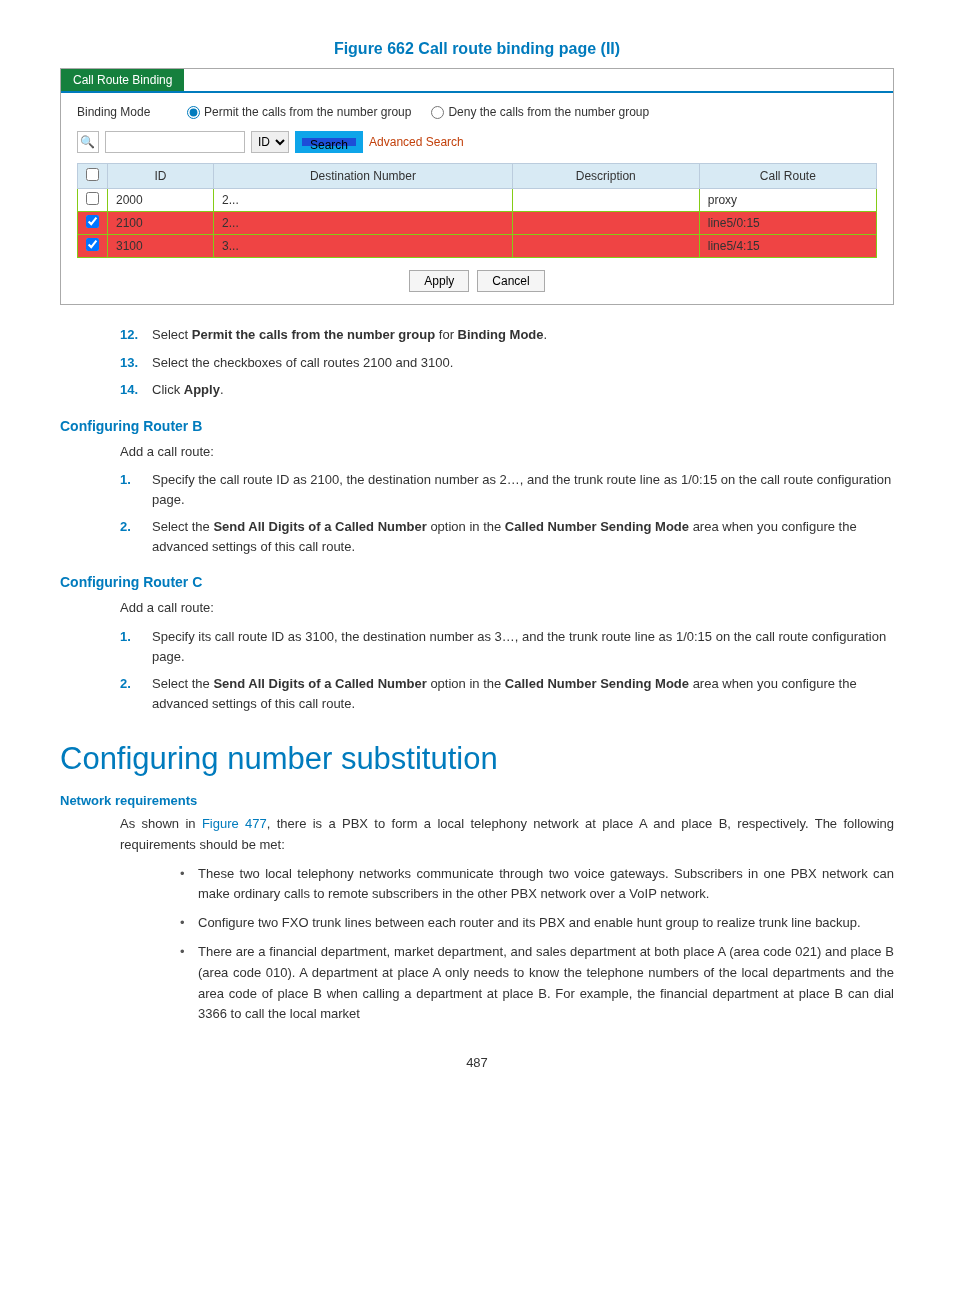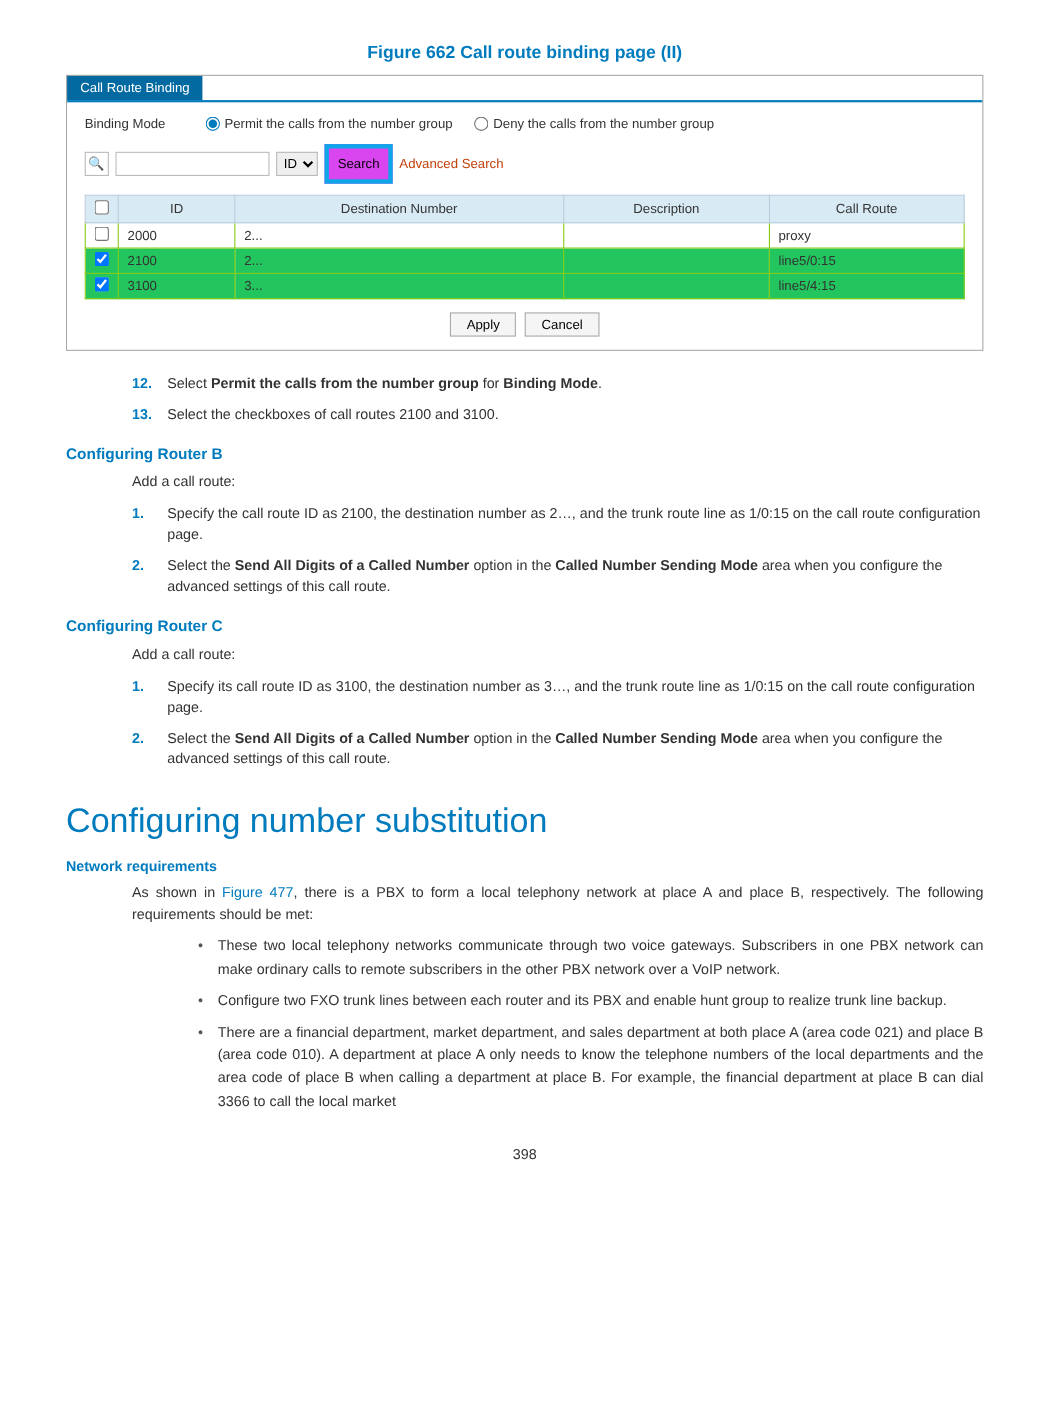--- a/index.html
+++ b/index.html
@@ -21,21 +21,21 @@
       margin-bottom: 10px;
       text-align: center;
     }
 
     
     .widget-container {
       border: 1px solid #aaa;
       margin-bottom: 20px;
     }
     .widget-tab {
-      background: #0369a1;
+      background: #15803d;
       color: #fff;
       font-size: 12px;
       padding: 4px 12px;
       display: inline-block;
       border-bottom: none;
     }
     .widget-body {
       border-top: 2px solid #007bbd;
       padding: 12px 16px;
     }
@@ -81,24 +81,24 @@
       font-size: 12px;
       padding: 2px 4px;
     }
     .search-select {
       height: 22px;
       border: 1px solid #bbb;
       font-size: 12px;
       padding: 2px;
     }
     .search-btn {
-      height: 36px;
+      height: 22px;
       padding: 0 8px;
-      border: 4px solid #0ea5e9;
-      background: #d946ef;
+      border: 7px solid #0ea5e9;
+      background: #1d4ed8;
       font-size: 12px;
       cursor: pointer;
     }
     .adv-search-link {
       font-size: 12px;
       color: #c2410c;
       text-decoration: none;
     }
 
     
@@ -113,21 +113,21 @@
       border: 1px solid #bcd;
       padding: 4px 8px;
       text-align: center;
       font-weight: normal;
     }
     .data-table td {
       border: 1px solid #84cc16;
       padding: 3px 8px;
     }
     .data-table tr.selected-row {
-      background: #22c55e;
+      background: #ef4444;
     }
     .data-table td.cb-col { text-align: center; width: 28px; }
     .data-table th.cb-col { width: 28px; }
 
     .btn-row {
       display: flex;
       justify-content: center;
       gap: 8px;
       margin-top: 4px;
     }
@@ -291,20 +291,26 @@
   <div class="step-item">
     <span class="step-num">12.</span>
     <span class="step-text">
       Select <b>Permit the calls from the number group</b> for <b>Binding Mode</b>.
     </span>
   </div>
   <div class="step-item">
     <span class="step-num">13.</span>
     <span class="step-text">Select the checkboxes of call routes 2100 and 3100.</span>
   </div>
+  <div class="step-item">
+    <span class="step-num">14.</span>
+    <span class="step-text">
+      Click <b>Apply</b>.
+    </span>
+  </div>
 </div>
 
 <div class="section-h3">Configuring Router B</div>
 <div class="indent-block">
   <p class="para">Add a call route:</p>
   <div class="step-item">
     <span class="step-num">1.</span>
     <span class="step-text">Specify the call route ID as 2100, the destination number as 2…, and the trunk route line as 1/0:15 on the call route configuration page.</span>
   </div>
   <div class="step-item">
@@ -346,13 +352,13 @@
       <span class="bullet-dot">•</span>
       <span>Configure two FXO trunk lines between each router and its PBX and enable hunt group to realize trunk line backup.</span>
     </div>
     <div class="bullet-item">
       <span class="bullet-dot">•</span>
       <span>There are a financial department, market department, and sales department at both place A (area code 021) and place B (area code 010). A department at place A only needs to know the telephone numbers of the local departments and the area code of place B when calling a department at place B. For example, the financial department at place B can dial 3366 to call the local market</span>
     </div>
   </div>
 </div>
 
-<div class="page-num">398</div>
+<div class="page-num">487</div>
 
 </body></html>

